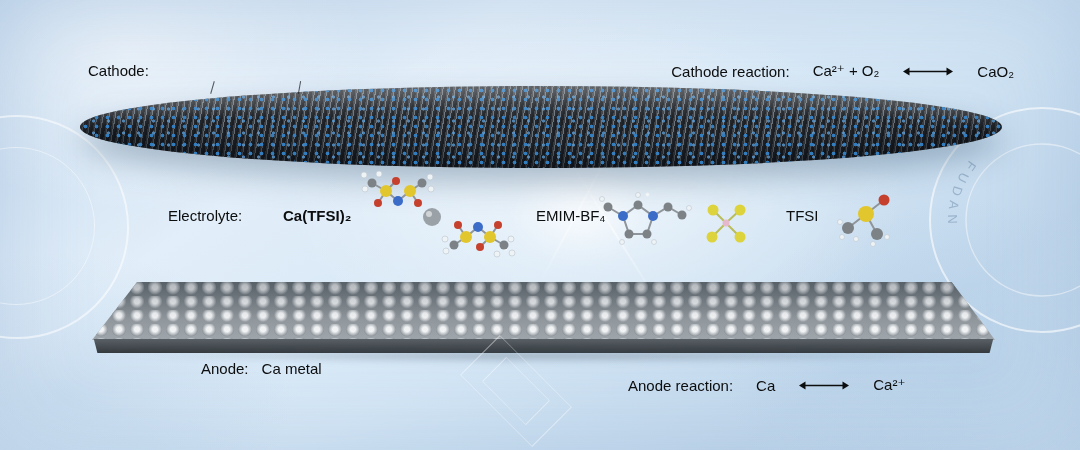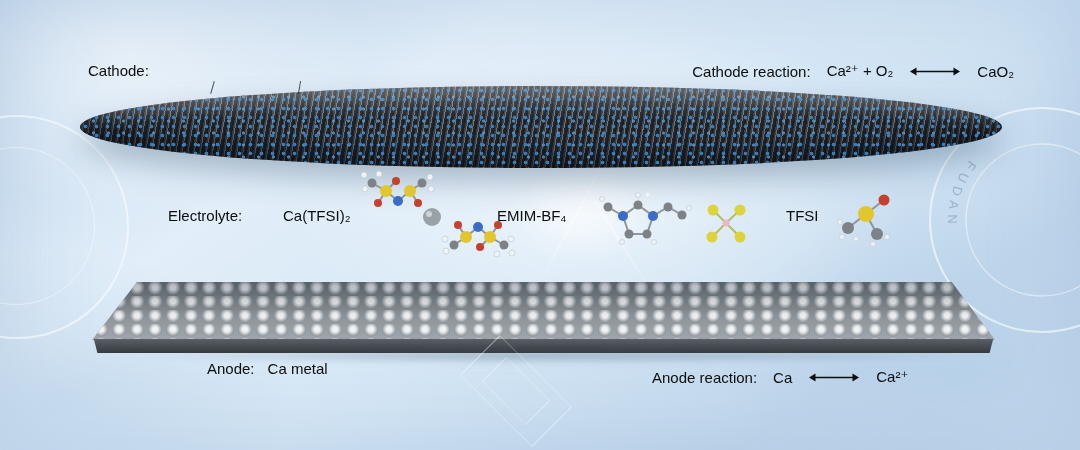--- a/index.html
+++ b/index.html
@@ -49,21 +49,21 @@
   }
   .anode-top::after{content:"";position:absolute;inset:0;background:linear-gradient(to bottom,rgba(40,50,60,.30),rgba(255,255,255,.05) 65%);}
   .anode-front{position:absolute;left:0;top:57px;width:100%;height:14px;
     clip-path:polygon(.2% 0,99.8% 0,99.4% 100%,.6% 100%);
     background:linear-gradient(to bottom,#596066,#353a3e);}
   .anode-shadow{position:absolute;left:14px;top:70px;width:880px;height:12px;
     background:radial-gradient(ellipse at 50% 0,rgba(60,80,100,.45),transparent 70%);filter:blur(3px);}
   
   .lbl{position:absolute;font-size:15px;white-space:nowrap;display:flex;align-items:center;}
   .pair > :first-child{margin-right:13px;}
-  .rxn{gap:16px;}
+  .rxn{gap:23px;}
   .arrow-icon{display:inline-block;vertical-align:middle;}
   
   .mol{position:absolute;pointer-events:none;}
   
   .frost{position:absolute;left:430px;top:315px;width:170px;height:150px;opacity:.55;}
   .frost-sq{position:absolute;border:1px solid rgba(255,255,255,.8);}
 </style>
 </head>
 <body>
 
@@ -108,24 +108,24 @@
       <path d="M6 5.5 H46" stroke="#0c0d0e" stroke-width="1.4"></path>
       <path d="M7.5 1.4 L1 5.5 L7.5 9.6 Z" fill="#0c0d0e"></path>
       <path d="M44.5 1.4 L51 5.5 L44.5 9.6 Z" fill="#0c0d0e"></path>
     </svg>
     <span>CaO₂</span>
   </div>
 
   <div class="lbl" style="left:168px;top:207px;align-items:center;">
     <span>Electrolyte:</span>
   </div>
-  <div class="lbl" style="left:283px;top:207px;">
+  <div class="lbl" style="left:283px;top:207px;font-weight:bold;">
     <span>Ca(TFSI)₂</span>
   </div>
-  <div class="lbl" style="left:497px;top:207px;">
+  <div class="lbl" style="left:536px;top:207px;">
     <span>EMIM-BF₄</span>
   </div>
   <div class="lbl" style="left:786px;top:207px;">
     <span>TFSI</span>
   </div>
 
   <svg class="mol" style="left:352px;top:165px;" width="180" height="105" viewBox="0 0 180 105">
     <defs>
       <g id="tfsi-group">
         <path d="M20 18 L34 26 L46 36 L58 26 M34 26 L26 38 M34 26 L44 16 M58 26 L66 38 M58 26 L70 18" stroke="#8f959a" stroke-width="2" fill="none"></path>
@@ -197,26 +197,26 @@
     <div class="anode-top"></div>
     <div class="anode-front"></div>
     <div class="anode-shadow"></div>
   </div>
 
   <div class="frost">
     <div class="frost-sq" style="left:35px;top:25px;width:100px;height:100px;transform:rotate(45deg) scaleY(.55);"></div>
     <div class="frost-sq" style="left:55px;top:45px;width:60px;height:60px;transform:rotate(45deg) scaleY(.55);"></div>
   </div>
 
-  <div class="lbl pair" style="left:207px;top:360px;">
+  <div class="lbl pair" style="left:201px;top:360px;">
     <span>Anode:</span>
     <span>Ca metal</span>
   </div>
 
-  <div class="lbl rxn" style="left:628px;top:368px;margin-left:24px;">
+  <div class="lbl rxn" style="left:628px;top:376px;">
     <span>Anode reaction:</span>
     <span>Ca</span>
     <svg class="arrow-icon" width="52" height="11" viewBox="0 0 52 11">
       <path d="M6 5.5 H46" stroke="#0c0d0e" stroke-width="1.4"></path>
       <path d="M7.5 1.4 L1 5.5 L7.5 9.6 Z" fill="#0c0d0e"></path>
       <path d="M44.5 1.4 L51 5.5 L44.5 9.6 Z" fill="#0c0d0e"></path>
     </svg>
     <span>Ca²⁺</span>
   </div>
 

